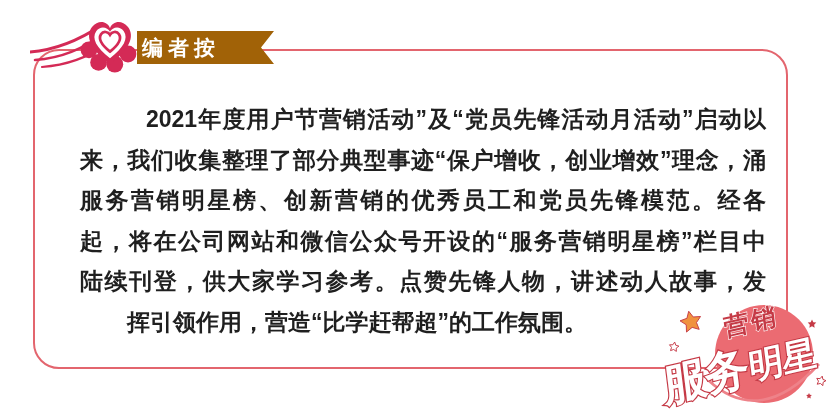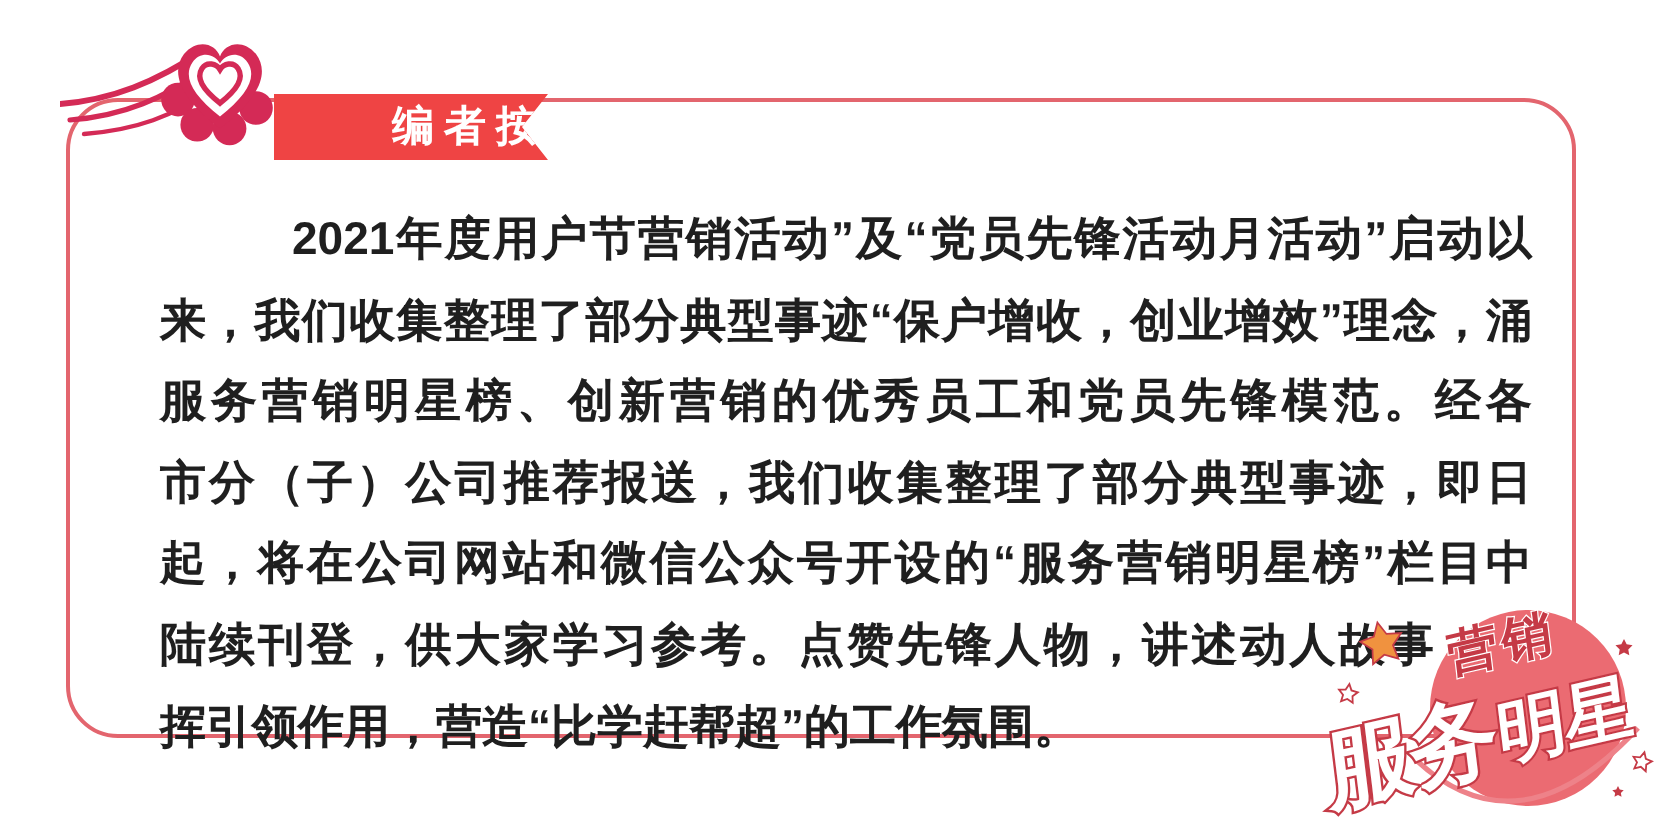--- a/index.html
+++ b/index.html
@@ -11,40 +11,40 @@
   .frame{
     position:absolute;left:33px;top:49px;width:755px;height:320px;
     border:2px solid #e3656e;border-radius:26px;box-sizing:border-box;z-index:1;
   }
   
   .swoosh{position:absolute;left:30px;top:18px;width:84px;height:62px;z-index:3;}
   
   .flower{position:absolute;left:80px;top:15px;width:60px;height:60px;z-index:4;}
   
   .ribbon{
-    position:absolute;left:137px;top:47px;width:137px;height:33px;z-index:3;
-    background:#ef4444;
+    position:absolute;left:137px;top:31px;width:137px;height:33px;z-index:3;
+    background:#a16207;
     clip-path:polygon(0 0,100% 0,calc(100% - 13px) 50%,100% 100%,0 100%);
-    display:flex;align-items:center;justify-content:flex-end;
+    display:flex;align-items:center;justify-content:flex-start;
   }
   .ribbon-label{
     color:#ffffff;font-size:21px;font-weight:bold;letter-spacing:5px;
     padding-left:5px;line-height:1;
   }
   
   .body-text{
     position:absolute;left:80px;top:99px;width:686px;z-index:2;
     font-size:23px;font-weight:bold;color:#1f1f1f;line-height:40.6px;
   }
   .line{
     text-align:justify;text-align-last:justify;
     text-justify:inter-character;white-space:nowrap;
   }
   .line.first{text-indent:66px;}
-  .line.last{text-align-last:left;white-space:normal;}
+  .line.last{text-align-last:left;white-space:normal;margin-left:47px;}
   
   .stamp{position:absolute;left:660px;top:294px;width:172px;height:125px;z-index:5;}
   .stamp text{font-family:"Liberation Sans","DejaVu Sans",sans-serif;font-weight:bold;}
 </style>
 </head>
 <body>
 
 <div class="page">
 
   <div class="frame"></div>
@@ -66,21 +66,20 @@
     <circle cx="80" cy="65" r="14" fill="#d42a56"></circle>
     <path d="M50,82 C18,58 8,36 20,20 C31,7 46,11 50,22 C54,11 69,7 80,20 C92,36 82,58 50,82 Z" fill="#d42a56"></path>
     <path d="M50,72 C27,54 19,39 27,27 C34,17 46,20 50,28 C54,20 66,17 73,27 C81,39 73,54 50,72 Z" fill="#ffffff"></path>
     <path d="M50,61 C35,49 30,40 35,32 C39,26 47,28 50,33 C53,28 61,26 65,32 C70,40 65,49 50,61 Z" fill="#ffffff" stroke="#d42a56" stroke-width="4.5"></path>
   </svg>
 
   <div class="body-text">
     <div class="line first">2021年度用户节营销活动”及“党员先锋活动月活动”启动以</div>
     <div class="line">来，我们收集整理了部分典型事迹“保户增收，创业增效”理念，涌</div>
     <div class="line">服务营销明星榜、创新营销的优秀员工和党员先锋模范。经各</div>
-    <div class="line">市分（子）公司推荐报送，我们收集整理了部分典型事迹，即日</div>
     <div class="line">起，将在公司网站和微信公众号开设的“服务营销明星榜”栏目中</div>
     <div class="line">陆续刊登，供大家学习参考。点赞先锋人物，讲述动人故事，发</div>
     <div class="line last">挥引领作用，营造“比学赶帮超”的工作氛围。</div>
   </div>
 
   <svg class="stamp" viewBox="0 0 172 125" aria-hidden="true">
     <defs>
       <path id="star5" d="M0,-1 L0.294,-0.405 0.951,-0.309 0.476,0.155 0.588,0.809 0,0.5 -0.588,0.809 -0.476,0.155 -0.951,-0.309 -0.294,-0.405 Z"></path>
     </defs>
 

